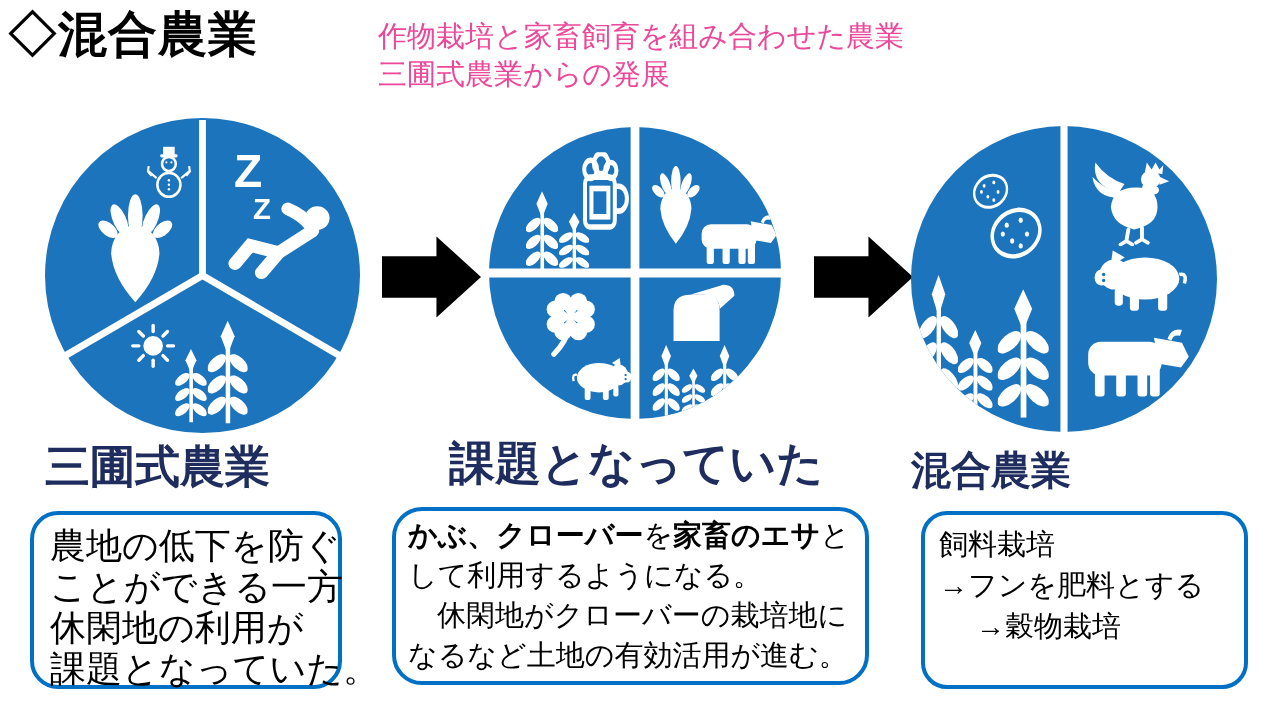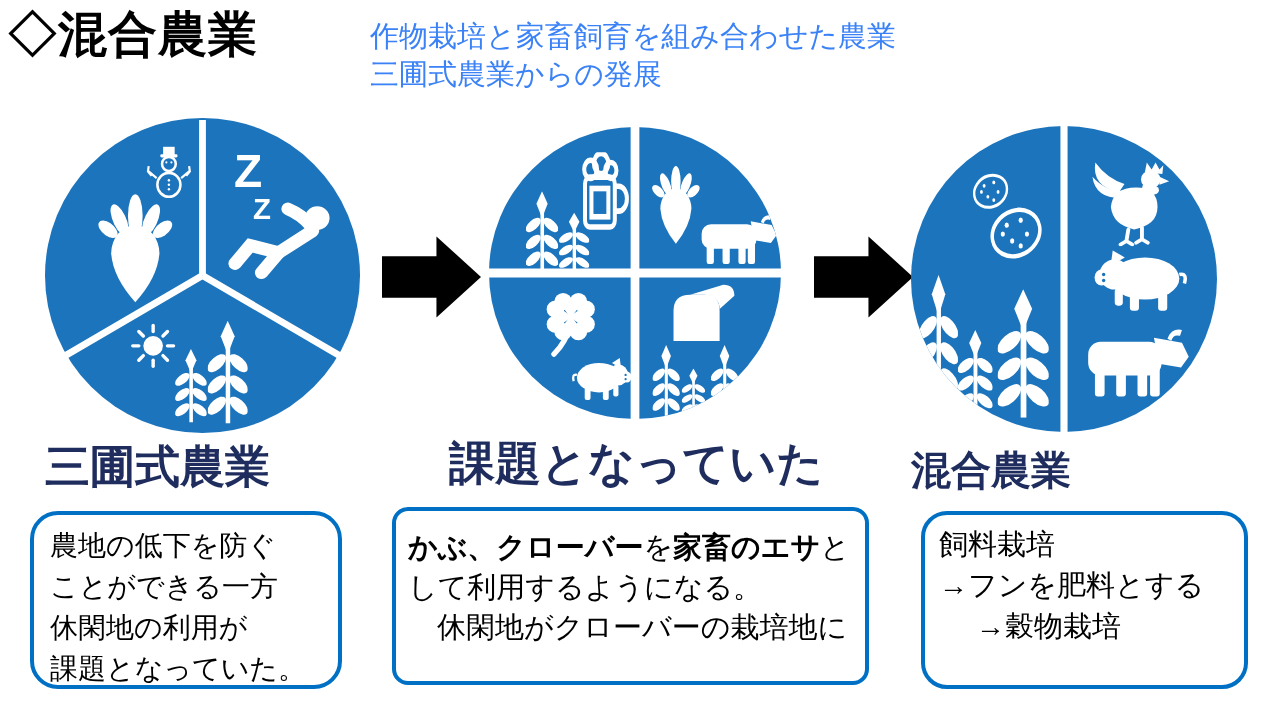--- a/index.html
+++ b/index.html
@@ -6,41 +6,41 @@
     --circle_blue:#1B74BC;
     --label_navy:#1F2D5E;
     --box_border:#0070C5;
     --arrow:#000000;
   }
   *{margin:0;padding:0;box-sizing:border-box;}
   body{background:#e8e8e8;font-family:"Liberation Sans", sans-serif;}
   .stage{position:relative;width:1280px;height:720px;background:#ffffff;overflow:hidden;}
 
   .title{position:absolute;left:8px;top:2px;font-size:49px;font-weight:900;color:#000;letter-spacing:1px;}
-  .subtitle{position:absolute;left:370px;top:17px;font-size:29px;line-height:38px;color:#3b82f6;}
+  .subtitle{position:absolute;left:378px;top:17px;font-size:29px;line-height:38px;color:#ec4899;}
 
   svg.circle{position:absolute;}
   .c1{left:45px;top:118px;width:315px;height:315px;}
   .c2{left:489px;top:127px;width:292px;height:292px;}
   .c3{left:911px;top:126px;width:306px;height:306px;}
 
   svg.arrow{position:absolute;width:99px;height:86px;}
   .a1{left:382px;top:234px;}
   .a2{left:814px;top:234px;}
 
   .clabel{position:absolute;font-weight:bold;color:var(--label_navy);text-align:left;white-space:nowrap;}
   .lab1{left:45px;top:437px;width:315px;font-size:45px;}
   .lab2{left:449px;top:433px;width:372px;font-size:46px;}
   .lab3{left:911px;top:443px;width:306px;font-size:40px;}
 
   .box{position:absolute;background:#fff;border:4px solid var(--box_border);color:#000;}
   .box .bl{white-space:nowrap;}
   .box .b{font-weight:bold;}
-  .box1{left:30px;top:511px;width:312px;height:178px;border-radius:28px;padding:10px 0 0 16px;font-size:28px;line-height:41px;}
-  .box2{left:392px;top:507px;width:477px;height:178px;border-radius:16px;padding:16px 0 0 12px;font-size:29px;line-height:40px;}
+  .box1{left:30px;top:511px;width:312px;height:178px;border-radius:28px;padding:10px 0 0 16px;font-size:36px;line-height:41px;}
+  .box2{left:392px;top:507px;width:477px;height:178px;border-radius:30px;padding:4px 0 0 12px;font-size:29px;line-height:40px;}
   .box3{left:921px;top:511px;width:327px;height:178px;border-radius:26px;padding:9px 0 0 14px;font-size:29px;line-height:41px;}
 
   .zz{font-family:"Liberation Sans", sans-serif;font-weight:bold;fill:#fff;}
   .defs-hidden{position:absolute;width:0;height:0;overflow:hidden;}
 </style>
 </head>
 <body>
 
 <svg class="defs-hidden" aria-hidden="true">
   <defs>
@@ -294,20 +294,21 @@
     <div class="bl">農地の低下を防ぐ</div>
     <div class="bl">ことができる一方</div>
     <div class="bl">休閑地の利用が</div>
     <div class="bl">課題となっていた。</div>
   </div>
 
   <div class="box box2">
     <div class="bl"><span class="b"> かぶ、クローバー</span><span>を</span><span class="b">家畜のエサ</span><span>と</span></div>
     <div class="bl">して利用するようになる。</div>
     <div class="bl">　休閑地がクローバーの栽培地に</div>
+    <div class="bl">なるなど土地の有効活用が進む。</div>
   </div>
 
   <div class="box box3">
     <div class="bl">飼料栽培</div>
     <div class="bl"> →フンを肥料とする</div>
     <div class="bl">　 →穀物栽培</div>
   </div>
 
 </div>
 

